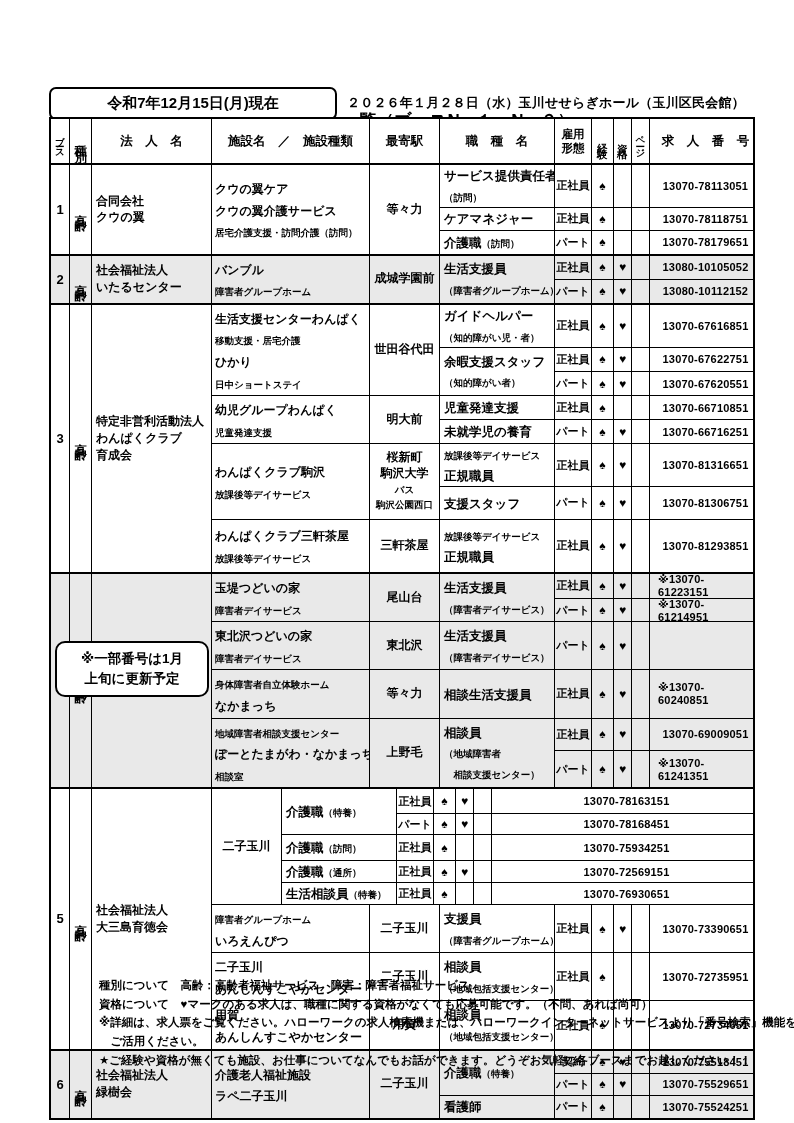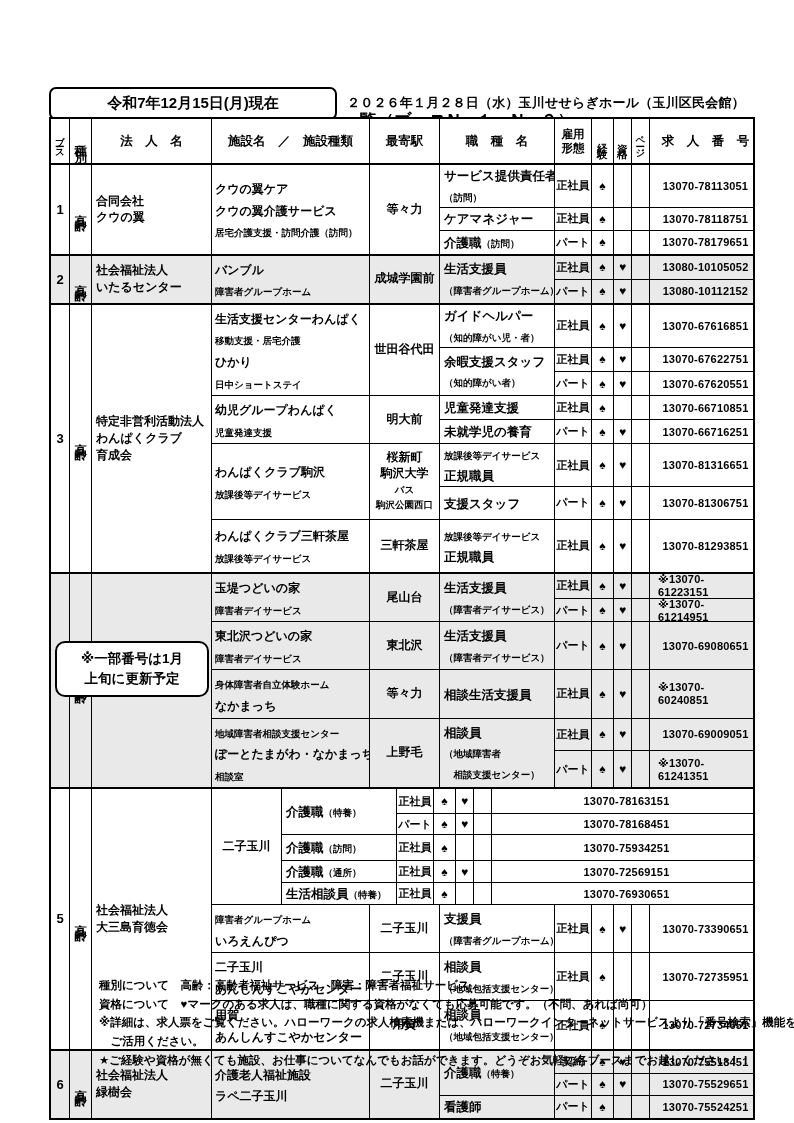--- a/index.html
+++ b/index.html
@@ -447,21 +447,20 @@
                   <div class="c w-title jtitle">
                     <div class="line"><span class="seg-m">生活支援員</span></div>
                     <div class="line"><span class="seg-s">（障害者デイサービス）</span></div>
                   </div>
                   <div class="rows">
                     <div class="jrow" style="height: 35px;">
                       <div class="c w-emp emp">パート</div>
                       <div class="c w-exp mark">♠</div>
                       <div class="c w-qual mark">♥</div>
                       <div class="c w-page"></div>
-                      <div class="c w-num num">13070-69080651</div>
                     </div>
                   </div>
                 </div>
               </div>
             </div>
             <div class="fac-row">
               <div class="c w-fac fac">
                 <div class="line"><span class="seg-s">身体障害者自立体験ホーム</span></div>
                 <div class="line"><span class="seg-m">なかまっち</span></div>
               </div>

